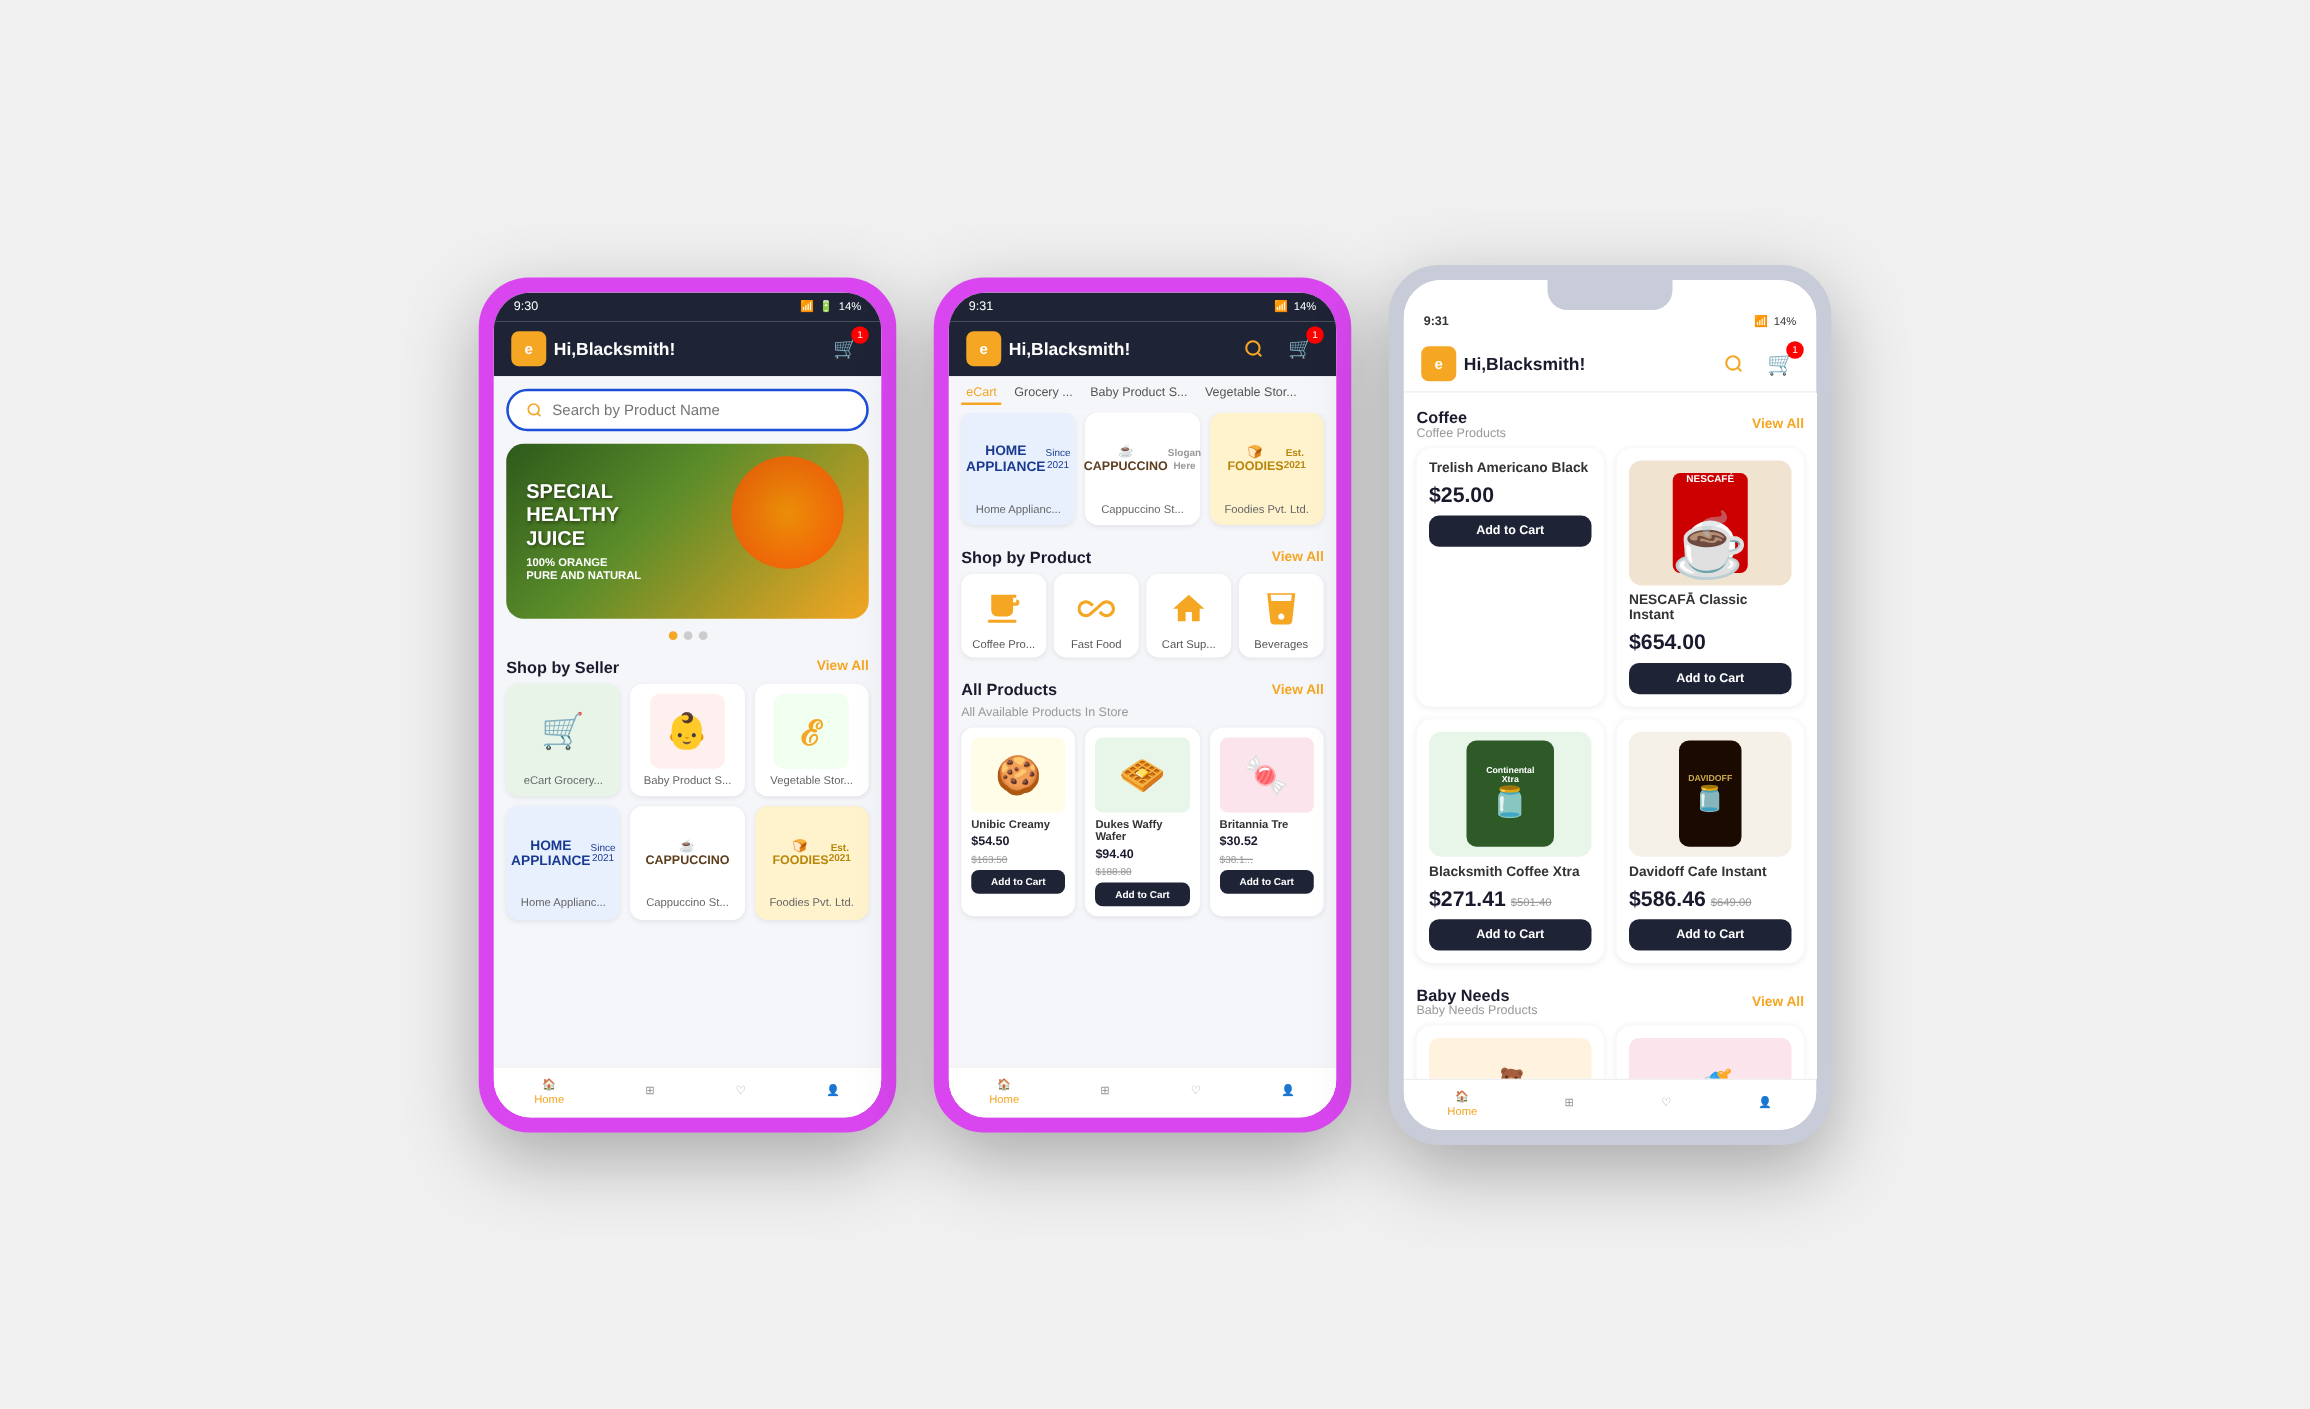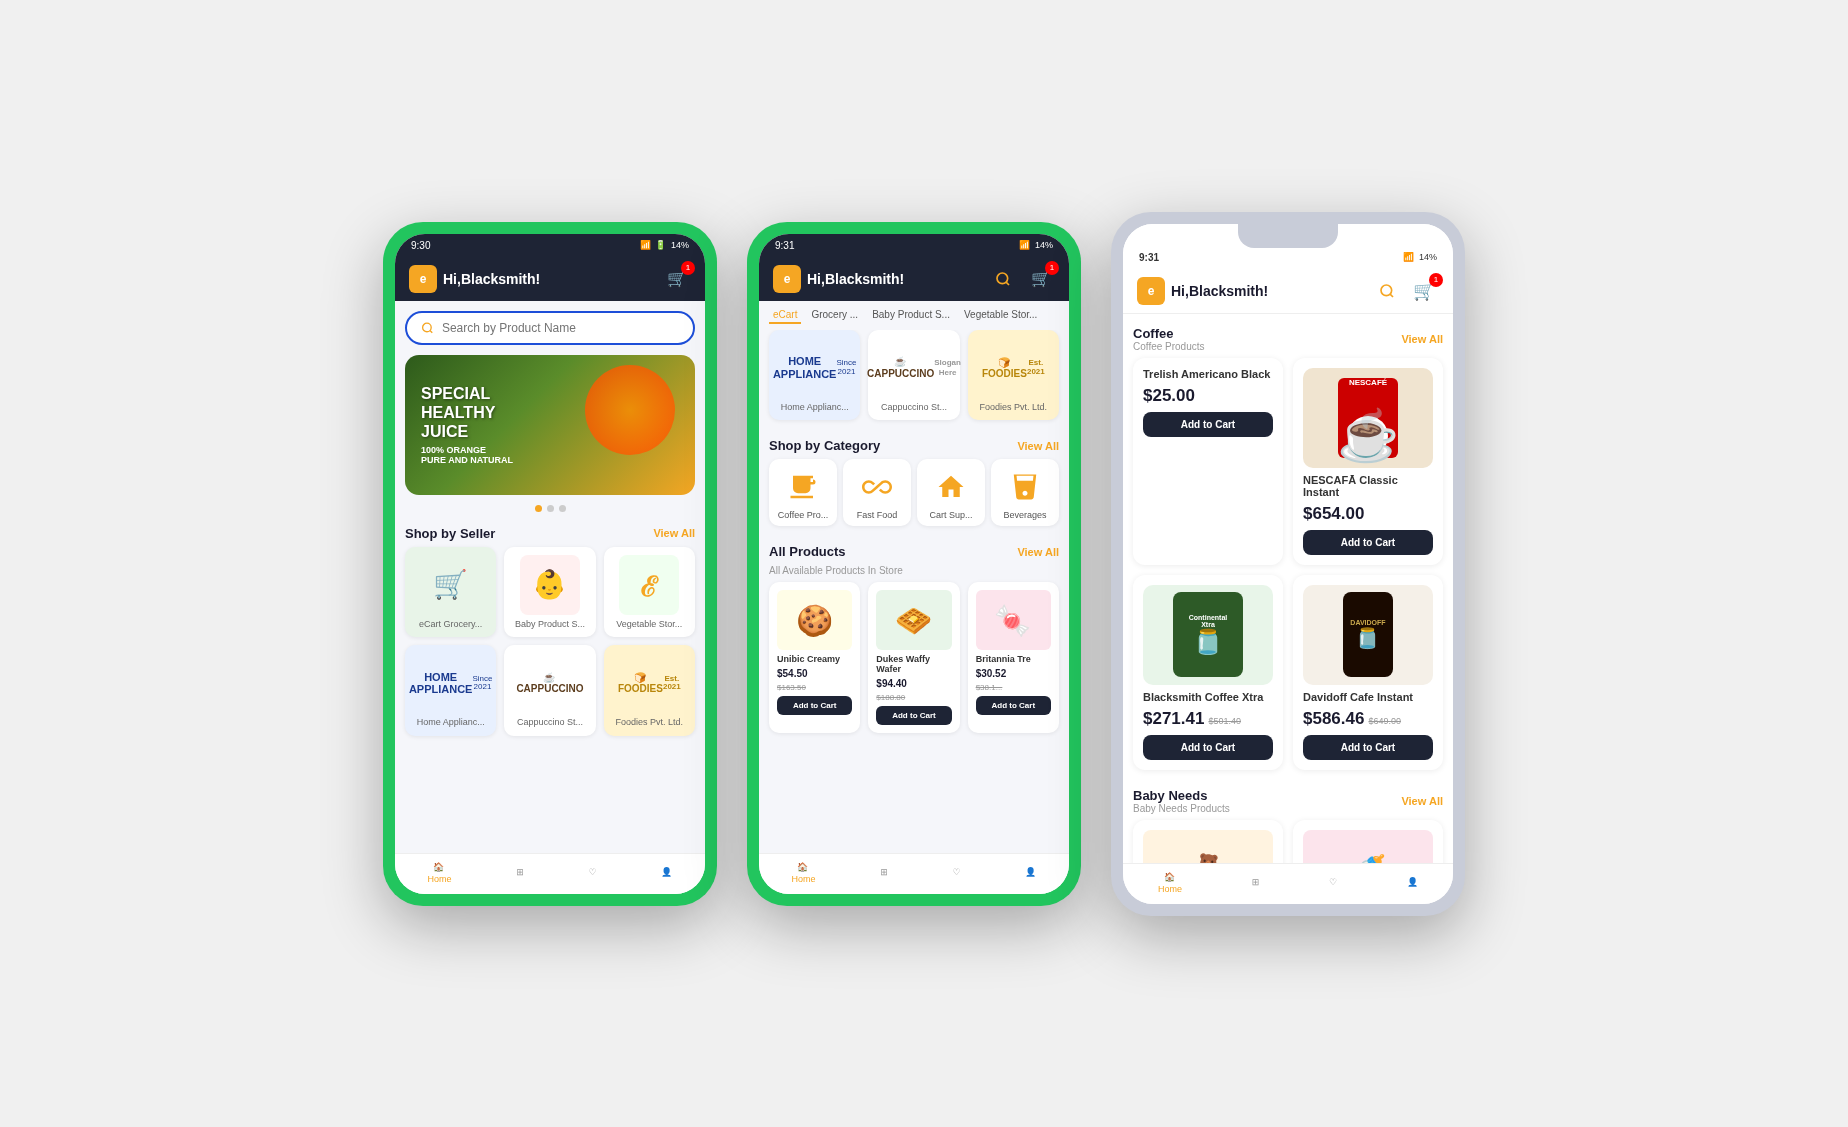--- a/index.html
+++ b/index.html
@@ -14,21 +14,21 @@
     }
     .phones-container {
       display: flex;
       gap: 30px;
       align-items: center;
       justify-content: center;
     }
 
     
     .phone {
-      background: #22c55e;
+      background: #d946ef;
       border-radius: 40px;
       padding: 12px;
       box-shadow: 0 20px 60px rgba(0,0,0,0.3);
       position: relative;
     }
     .phone.light-shell {
       background: #c8ccd8;
     }
     .phone-inner {
       background: #fff;
@@ -616,21 +616,21 @@
             <div class="seller-logo" style="background:#fff;font-size:10px;font-weight:700;color:#5c3d1e;line-height:1.2;text-align:center;">☕<br>CAPPUCCINO<br><span style="font-size:8px;color:#999">Slogan Here</span></div>
             <span class="seller-name">Cappuccino St...</span>
           </div>
           <div class="seller-card foodies-card">
             <div class="seller-logo" style="background:#fff3cd;font-size:10px;font-weight:700;color:#b8860b;line-height:1.1;text-align:center;">🍞<br>FOODIES<br><span style="font-size:8px">Est. 2021</span></div>
             <span class="seller-name">Foodies Pvt. Ltd.</span>
           </div>
         </div>
 
         <div class="section-header">
-          <span class="section-title">Shop by Category</span>
+          <span class="section-title">Shop by Product</span>
           <span class="view-all">View All</span>
         </div>
         <div class="category-grid">
           <div class="category-card">
             <div class="category-icon" style="color:#f5a623;">
               <svg width="30" height="30" viewBox="0 0 24 24" fill="#f5a623">
                   <path d="M2 21h18v-2H2M20 8h-2V5h2m0-2H4v10a4 4 0 004 4h6a4 4 0 004-4v-3h2a2 2 0 002-2V8a2 2 0 00-2-2z"></path>
                 </svg>
             </div>
             <span class="category-name">Coffee Pro...</span>

